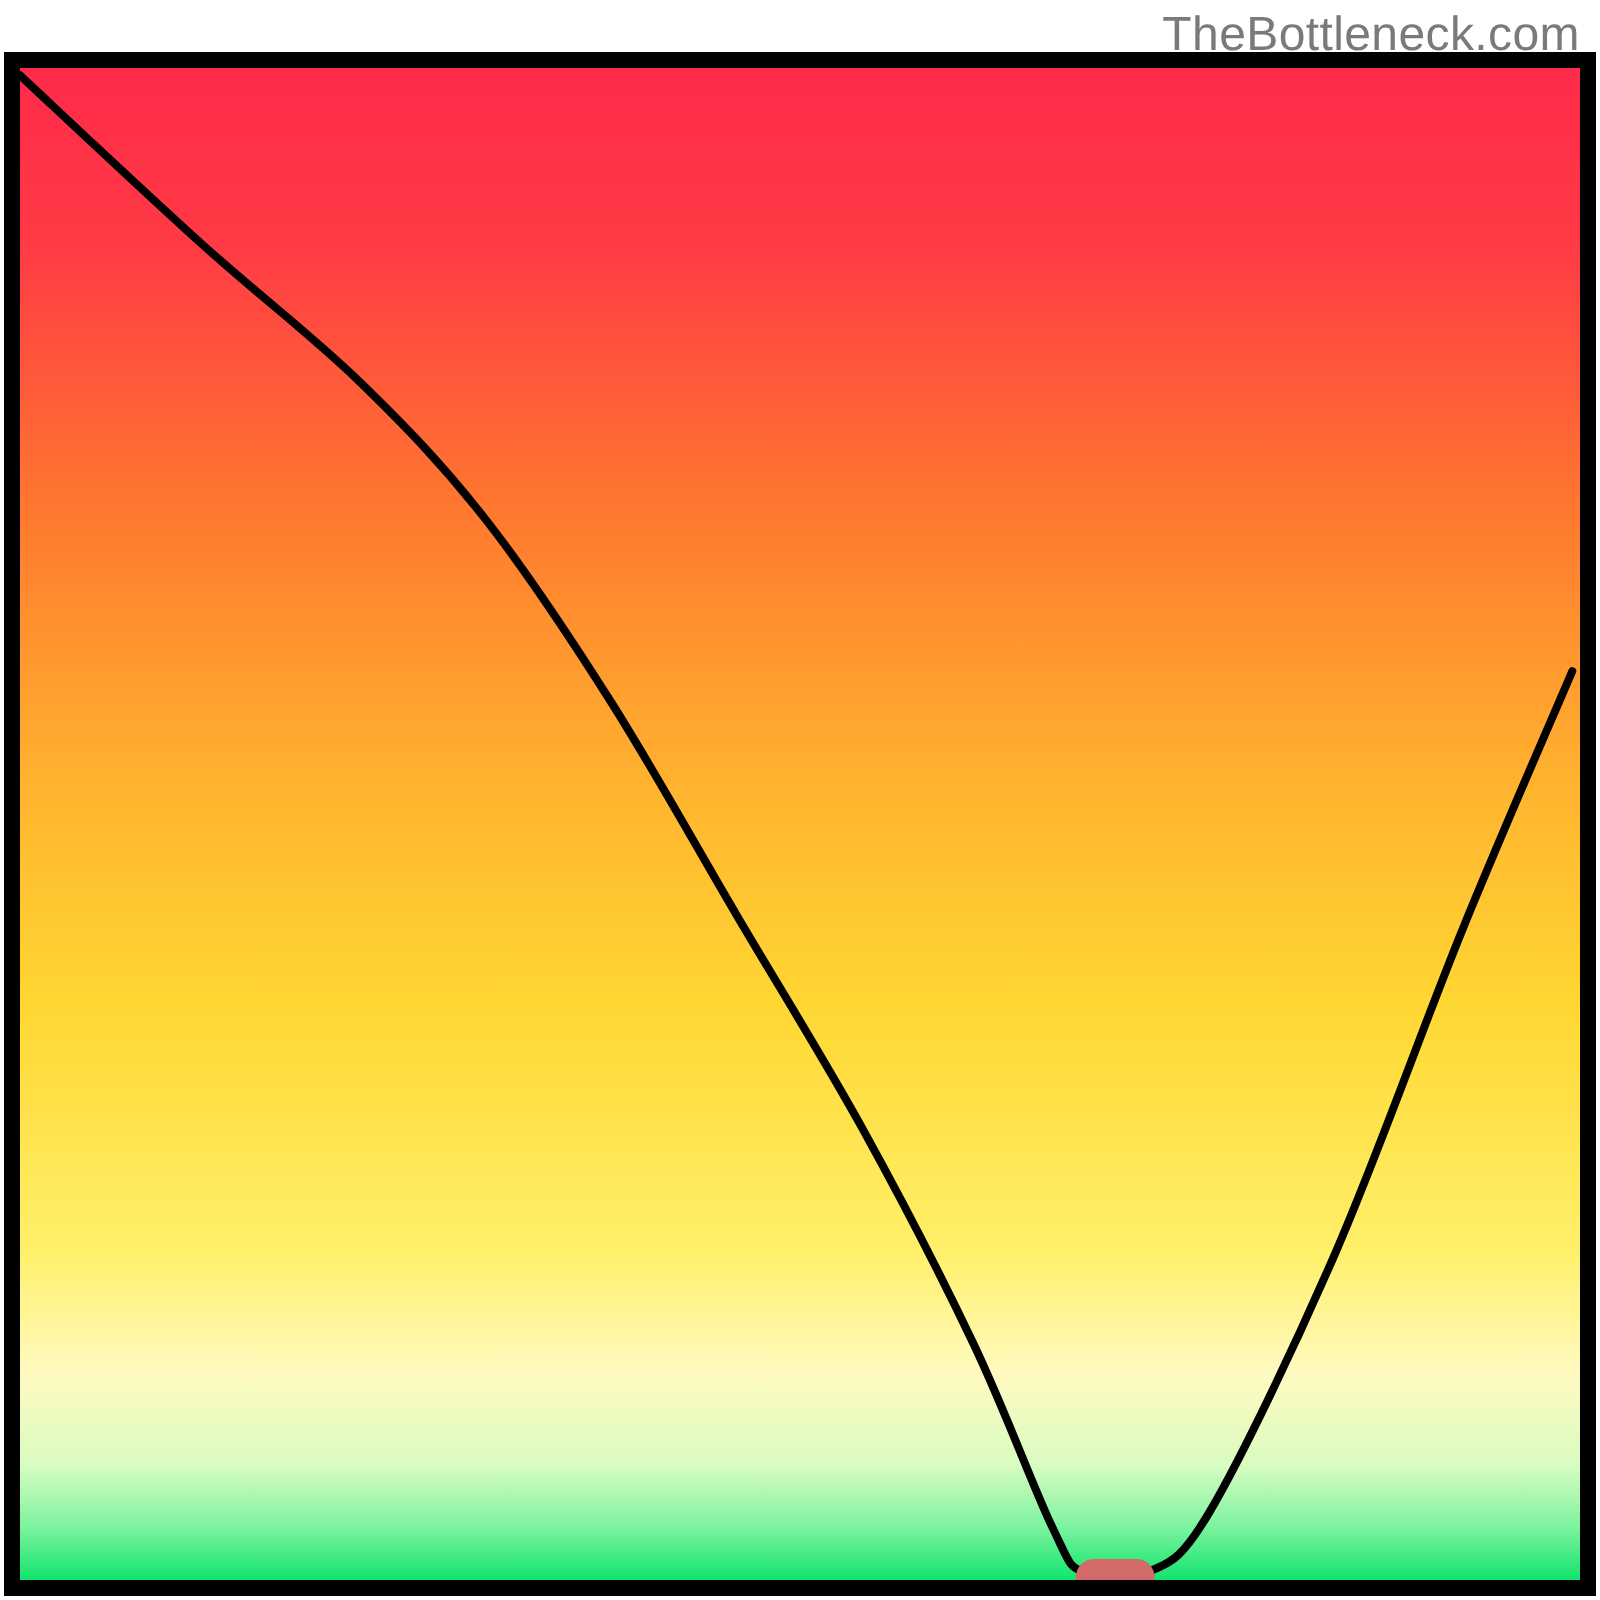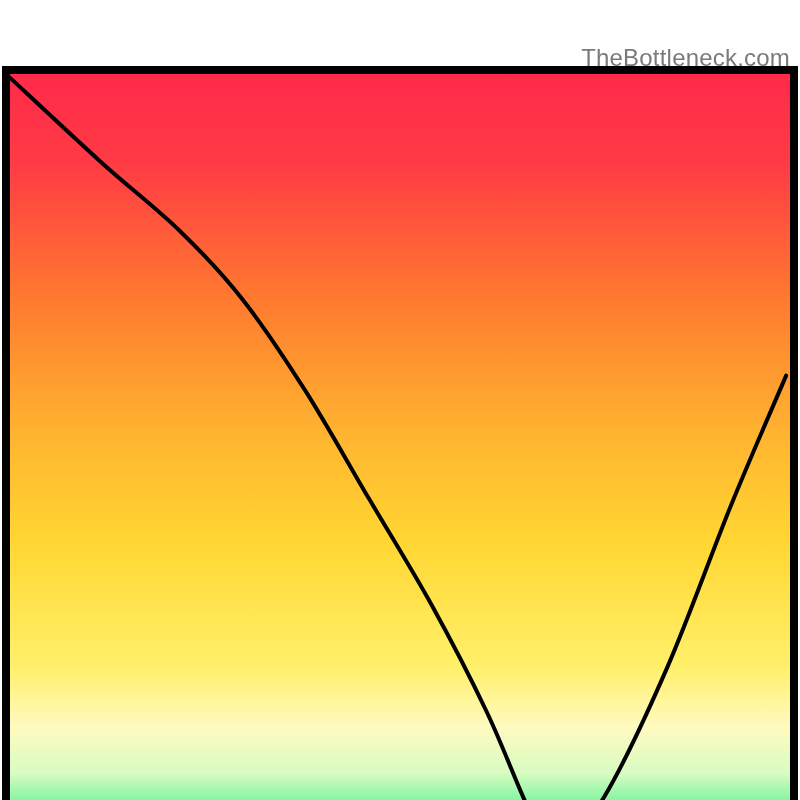--- a/index.html
+++ b/index.html
@@ -8,21 +8,20 @@
     width: 800px;
     height: 800px;
     overflow: hidden;
     font-family: Arial, Helvetica, sans-serif;
   }
   .wrapper {
     position: relative;
     width: 800px;
     height: 624px;
     background: #ffffff;
-    margin-top: 40px;
   }
   .watermark {
     position: absolute;
     top: 4px;
     right: 10px;
     font-size: 24px;
     color: #7a7a7a;
     font-weight: 500;
     pointer-events: none;
     letter-spacing: 0.2px;

